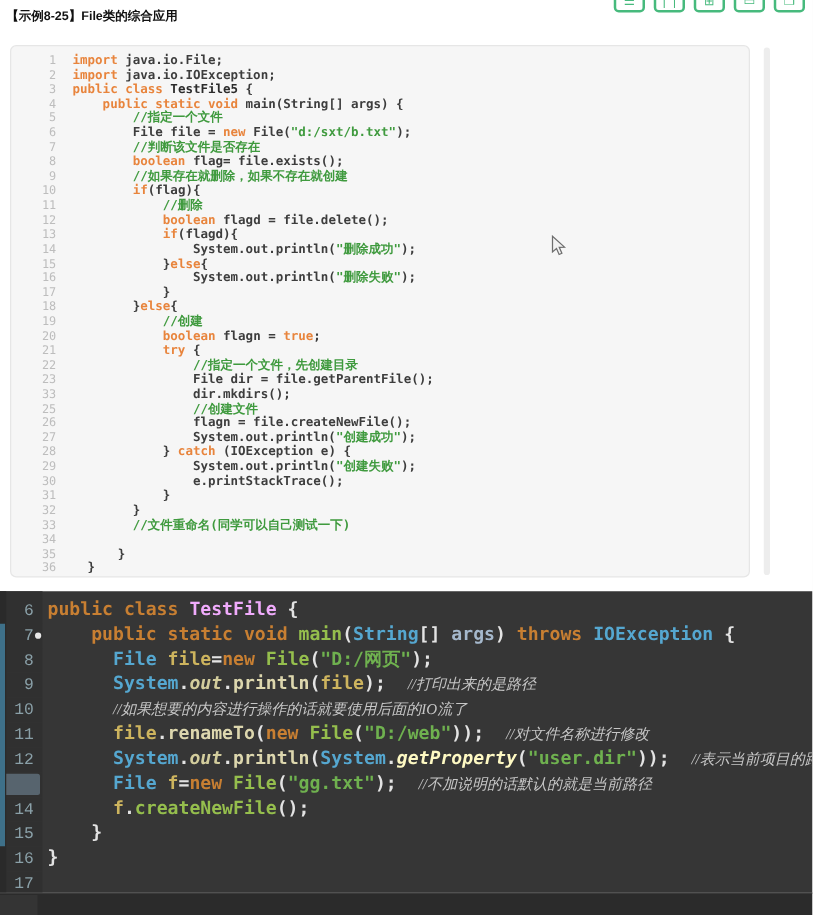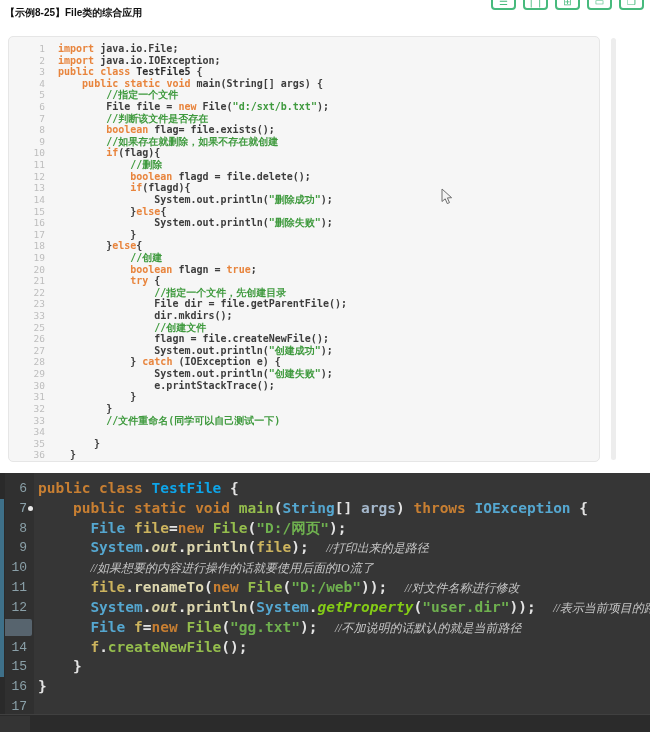--- a/index.html
+++ b/index.html
@@ -41,27 +41,27 @@
   .d-row{display:flex;height:19.85px;line-height:19.85px;}
   .d-gutter{flex:none;width:27px;text-align:right;padding-right:7px;color:#8aa0a8;font-size:13px;
     font-weight:400;background:#303030;position:relative;}
   .d-gutter .bp-dot{position:absolute;right:1px;top:7px;width:5px;height:5px;border-radius:50%;background:#e8e8e8;}
   .d-gutter.masked{color:#aebbc2;}
   .d-gutter.masked::before{content:"";position:absolute;left:3px;top:1px;right:2px;bottom:2px;background:#57646e;border-radius:2px;}
   .d-code{white-space:pre;color:#e3e3e3;padding-left:4px;}
   .tok-dk{color:#c87f32;}
   .tok-dp{color:#e3e3e3;}
   .tok-dt{color:#55a7d0;}
-  .tok-dt2{color:#0ea5e9;}
+  .tok-dt2{color:#f0abfc;}
   .tok-dm{color:#95be4d;}
   .tok-df{color:#cdb45e;}
   .tok-da{color:#a5b8cc;}
   .tok-dmc{color:#ddd7ae;text-align:right;}
   .tok-dsm{color:#d3cd9d;font-style:italic;}
-  .tok-dsmg{color:#84cc16;font-style:italic;}
+  .tok-dsmg{color:#fef9c3;font-style:italic;}
   .tok-ds{color:#6fb14f;}
   .tok-dc{color:#c6c6c6;font-weight:400;font-style:italic;font-family:"Liberation Serif", serif;font-size:12px;}
 
   
   .d-edge{position:absolute;left:0;top:473px;width:5px;height:241px;background:#2a2a2a;}
   .d-range-bar{position:absolute;left:0;top:499px;width:4px;height:178px;background:#3e7089;}
 
   
   .d-bottombar{position:absolute;left:0;top:714px;width:650px;height:18px;background:#2b2b2b;border-top:1px solid #404040;box-sizing:border-box;}
   .d-bottombar .corner{position:absolute;left:0;top:1px;width:30px;height:17px;background:#343434;}

